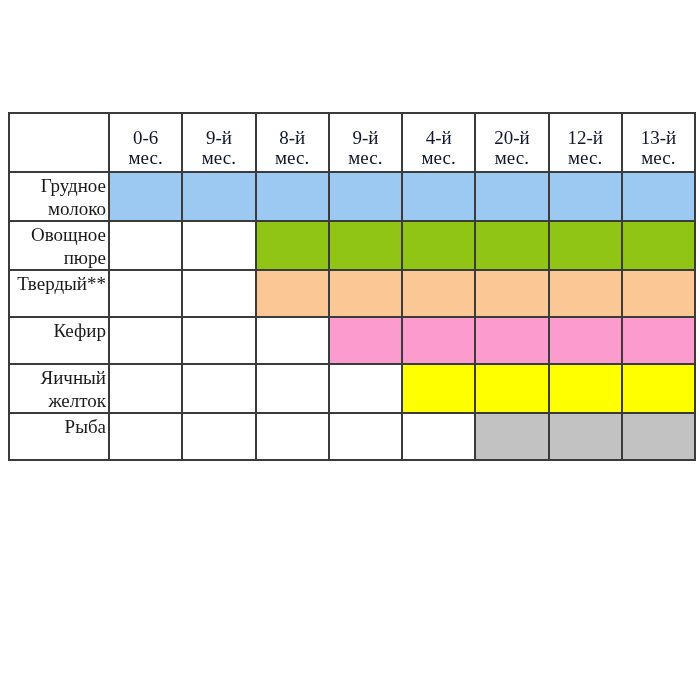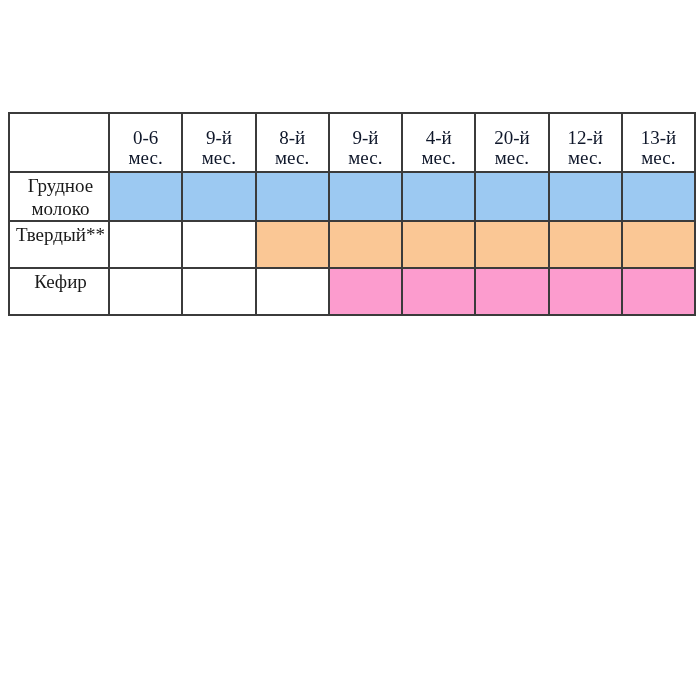--- a/index.html
+++ b/index.html
@@ -36,21 +36,21 @@
   th.col-header {
     text-align: center;
     vertical-align: middle;
     font-size: 19px;
     line-height: 20px;
     padding: 14px 0 3px 0;
     height: 46px;
     color: #0f172a;
   }
   th.row-label {
-    text-align: center;
+    text-align: right;
     vertical-align: top;
     font-size: 19px;
     line-height: 23px;
     padding: 1px 2px 0 5px;
     color: #1a1a1a;
   }
   td.cell, th.row-label {
     height: 47px;
   }
 </style>
@@ -102,20 +102,31 @@
           <td class="cell" style="background: rgb(156, 201, 242);"></td>
           <td class="cell" style="background: rgb(156, 201, 242);"></td>
           <td class="cell" style="background: rgb(156, 201, 242);"></td>
           <td class="cell" style="background: rgb(156, 201, 242);"></td>
           <td class="cell" style="background: rgb(156, 201, 242);"></td>
           <td class="cell" style="background: rgb(156, 201, 242);"></td>
           <td class="cell" style="background: rgb(156, 201, 242);"></td>
           <td class="cell" style="background: rgb(156, 201, 242);"></td>
         </tr>
         <tr>
+          <th class="row-label">Овощное пюре</th>
+          <td class="cell"></td>
+          <td class="cell"></td>
+          <td class="cell" style="background: rgb(144, 197, 21);"></td>
+          <td class="cell" style="background: rgb(144, 197, 21);"></td>
+          <td class="cell" style="background: rgb(144, 197, 21);"></td>
+          <td class="cell" style="background: rgb(144, 197, 21);"></td>
+          <td class="cell" style="background: rgb(144, 197, 21);"></td>
+          <td class="cell" style="background: rgb(144, 197, 21);"></td>
+        </tr>
+        <tr>
           <th class="row-label">Твердый**</th>
           <td class="cell"></td>
           <td class="cell"></td>
           <td class="cell" style="background: rgb(250, 199, 149);"></td>
           <td class="cell" style="background: rgb(250, 199, 149);"></td>
           <td class="cell" style="background: rgb(250, 199, 149);"></td>
           <td class="cell" style="background: rgb(250, 199, 149);"></td>
           <td class="cell" style="background: rgb(250, 199, 149);"></td>
           <td class="cell" style="background: rgb(250, 199, 149);"></td>
         </tr>
@@ -123,15 +134,37 @@
           <th class="row-label">Кефир</th>
           <td class="cell"></td>
           <td class="cell"></td>
           <td class="cell"></td>
           <td class="cell" style="background: rgb(252, 156, 206);"></td>
           <td class="cell" style="background: rgb(252, 156, 206);"></td>
           <td class="cell" style="background: rgb(252, 156, 206);"></td>
           <td class="cell" style="background: rgb(252, 156, 206);"></td>
           <td class="cell" style="background: rgb(252, 156, 206);"></td>
         </tr>
+        <tr>
+          <th class="row-label">Яичный желток</th>
+          <td class="cell"></td>
+          <td class="cell"></td>
+          <td class="cell"></td>
+          <td class="cell"></td>
+          <td class="cell" style="background: rgb(255, 255, 0);"></td>
+          <td class="cell" style="background: rgb(255, 255, 0);"></td>
+          <td class="cell" style="background: rgb(255, 255, 0);"></td>
+          <td class="cell" style="background: rgb(255, 255, 0);"></td>
+        </tr>
+        <tr>
+          <th class="row-label">Рыба</th>
+          <td class="cell"></td>
+          <td class="cell"></td>
+          <td class="cell"></td>
+          <td class="cell"></td>
+          <td class="cell"></td>
+          <td class="cell" style="background: rgb(194, 194, 194);"></td>
+          <td class="cell" style="background: rgb(194, 194, 194);"></td>
+          <td class="cell" style="background: rgb(194, 194, 194);"></td>
+        </tr>
       </tbody>
   </table>
 </div>
 
 </body></html>

